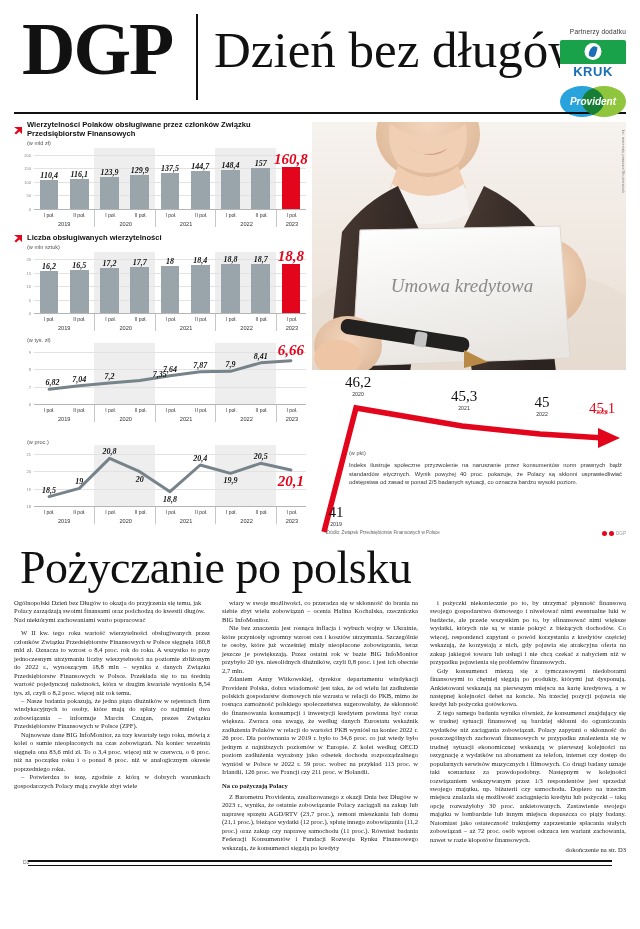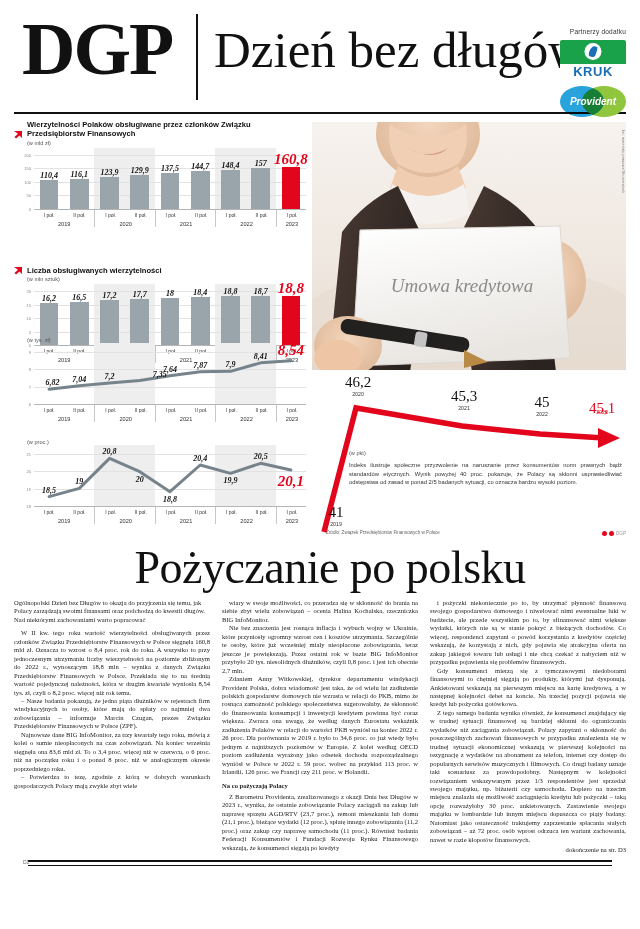--- a/index.html
+++ b/index.html
@@ -80,21 +80,21 @@
   .gp-url{
     position:absolute;left:454px;top:13px;
     font-size:4.5px;font-weight:bold;letter-spacing:.4px;color:#666;
   }
   .rule-thick{height:2px;background:#111;margin:0 14px;}
 
   
   .info{position:relative;height:425px;}
 
   .chart{position:absolute;left:14px;width:292px;}
-  .chart-head{display:flex;align-items:flex-end;gap:4px;}
+  .chart-head{display:flex;align-items:center;gap:4px;}
   .arrow-red{
     width:9px;height:9px;flex:0 0 9px;margin-top:2px;position:relative;
   }
   .arrow-red svg{display:block;}
   .chart-title{
     font-size:7.6px;font-weight:bold;color:#111;line-height:9.4px;
   }
   .chart-unit{font-size:5.6px;color:#555;margin:1px 0 0 13px;}
 
   .plot{position:relative;height:62px;margin:2px 0 0 0;}
@@ -174,21 +174,21 @@
   .source-logo{
     position:absolute;right:14px;bottom:3px;font-size:4.6px;color:#999;
     display:flex;align-items:center;gap:2px;
   }
   .sl-dot{width:5px;height:5px;border-radius:50%;background:#e3051b;display:inline-block;}
 
   
   .headline{
     margin:4px 0 0 20px;
     font-family:"Liberation Serif", serif;font-size:46px;color:#111;
-    line-height:50px;letter-spacing:-.5px;text-align:center;
+    line-height:50px;letter-spacing:-.5px;
   }
 
   
   .article{
     position:relative;margin:6px 14px 0 14px;display:flex;gap:12px;
     height:272px;overflow:hidden;
   }
   .col{width:198px;}
   .col p{
     margin:0;font-family:"Liberation Serif", serif;
@@ -321,21 +321,21 @@
           </div>
           <div class="xgroup" style="left:241.77777777777777px;width:30.22222222222222px;">
             <div class="xhalves">
               <div class="xhalf">I poł.</div>
             </div>
             <div class="xyear">2023</div>
           </div>
         </div>
     </div>
 
-    <div class="chart" id="c1" style="top:118px;margin-top:32px;">
+    <div class="chart" id="c1" style="top:118px;">
       <div class="chart-head">
         <span class="arrow-red">
           <svg width="9" height="9" viewBox="0 0 9 9">
               <path d="M0 1 L8 1 L8 8 L5.5 5.5 L2 8.5 L0.5 7 L4 3.8 Z" fill="#e3051b"></path>
             </svg>
         </span>
         <span class="chart-title">Liczba obsługiwanych wierzytelności</span>
       </div>
       <div class="chart-unit">(w mln sztuk)</div>
       <div class="plot">
@@ -426,21 +426,21 @@
             <polyline points="35.111111111111114,46.33333333333333 65.33333333333333,42.666666666666664 95.55555555555556,40 125.77777777777777,37.5 156,32.66666666666667 186.22222222222223,28.83333333333333 216.44444444444443,28.33333333333333 246.66666666666666,19.833333333333336 276.88888888888886,17.666666666666686" fill="none" stroke="#77838a" stroke-width="3" stroke-linejoin="round" stroke-linecap="round"></polyline>
           </svg>
           <div class="pt-val" style="left:35.111111111111114px;top:35.33333333333333px;padding-left:7px;">6,82</div>
           <div class="pt-val" style="left:65.33333333333333px;top:31.666666666666664px;">7,04</div>
           <div class="pt-val" style="left:95.55555555555556px;top:29px;">7,2</div>
           <div class="pt-val" style="left:125.77777777777777px;top:26.5px;margin-left:20px;">7,35</div>
           <div class="pt-val" style="left:156px;top:21.66666666666667px;">7,64</div>
           <div class="pt-val" style="left:186.22222222222223px;top:17.83333333333333px;">7,87</div>
           <div class="pt-val" style="left:216.44444444444443px;top:17.33333333333333px;">7,9</div>
           <div class="pt-val" style="left:246.66666666666666px;top:8.833333333333336px;">8,41</div>
-          <div class="pt-val hl" style="left:276.88888888888886px;top:-1.3333333333333144px;">8,54</div>
+          <div class="pt-val hl" style="left:276.88888888888886px;top:-1.3333333333333144px;">6,66</div>
           <div class="axis-line"></div>
         </div>
       <div class="xaxis">
           <div class="xgroup nb" style="left:0px;width:60.44444444444444px;">
             <div class="xhalves">
               <div class="xhalf">I poł.</div>
               <div class="xhalf">II poł.</div>
             </div>
             <div class="xyear">2019</div>
           </div>

